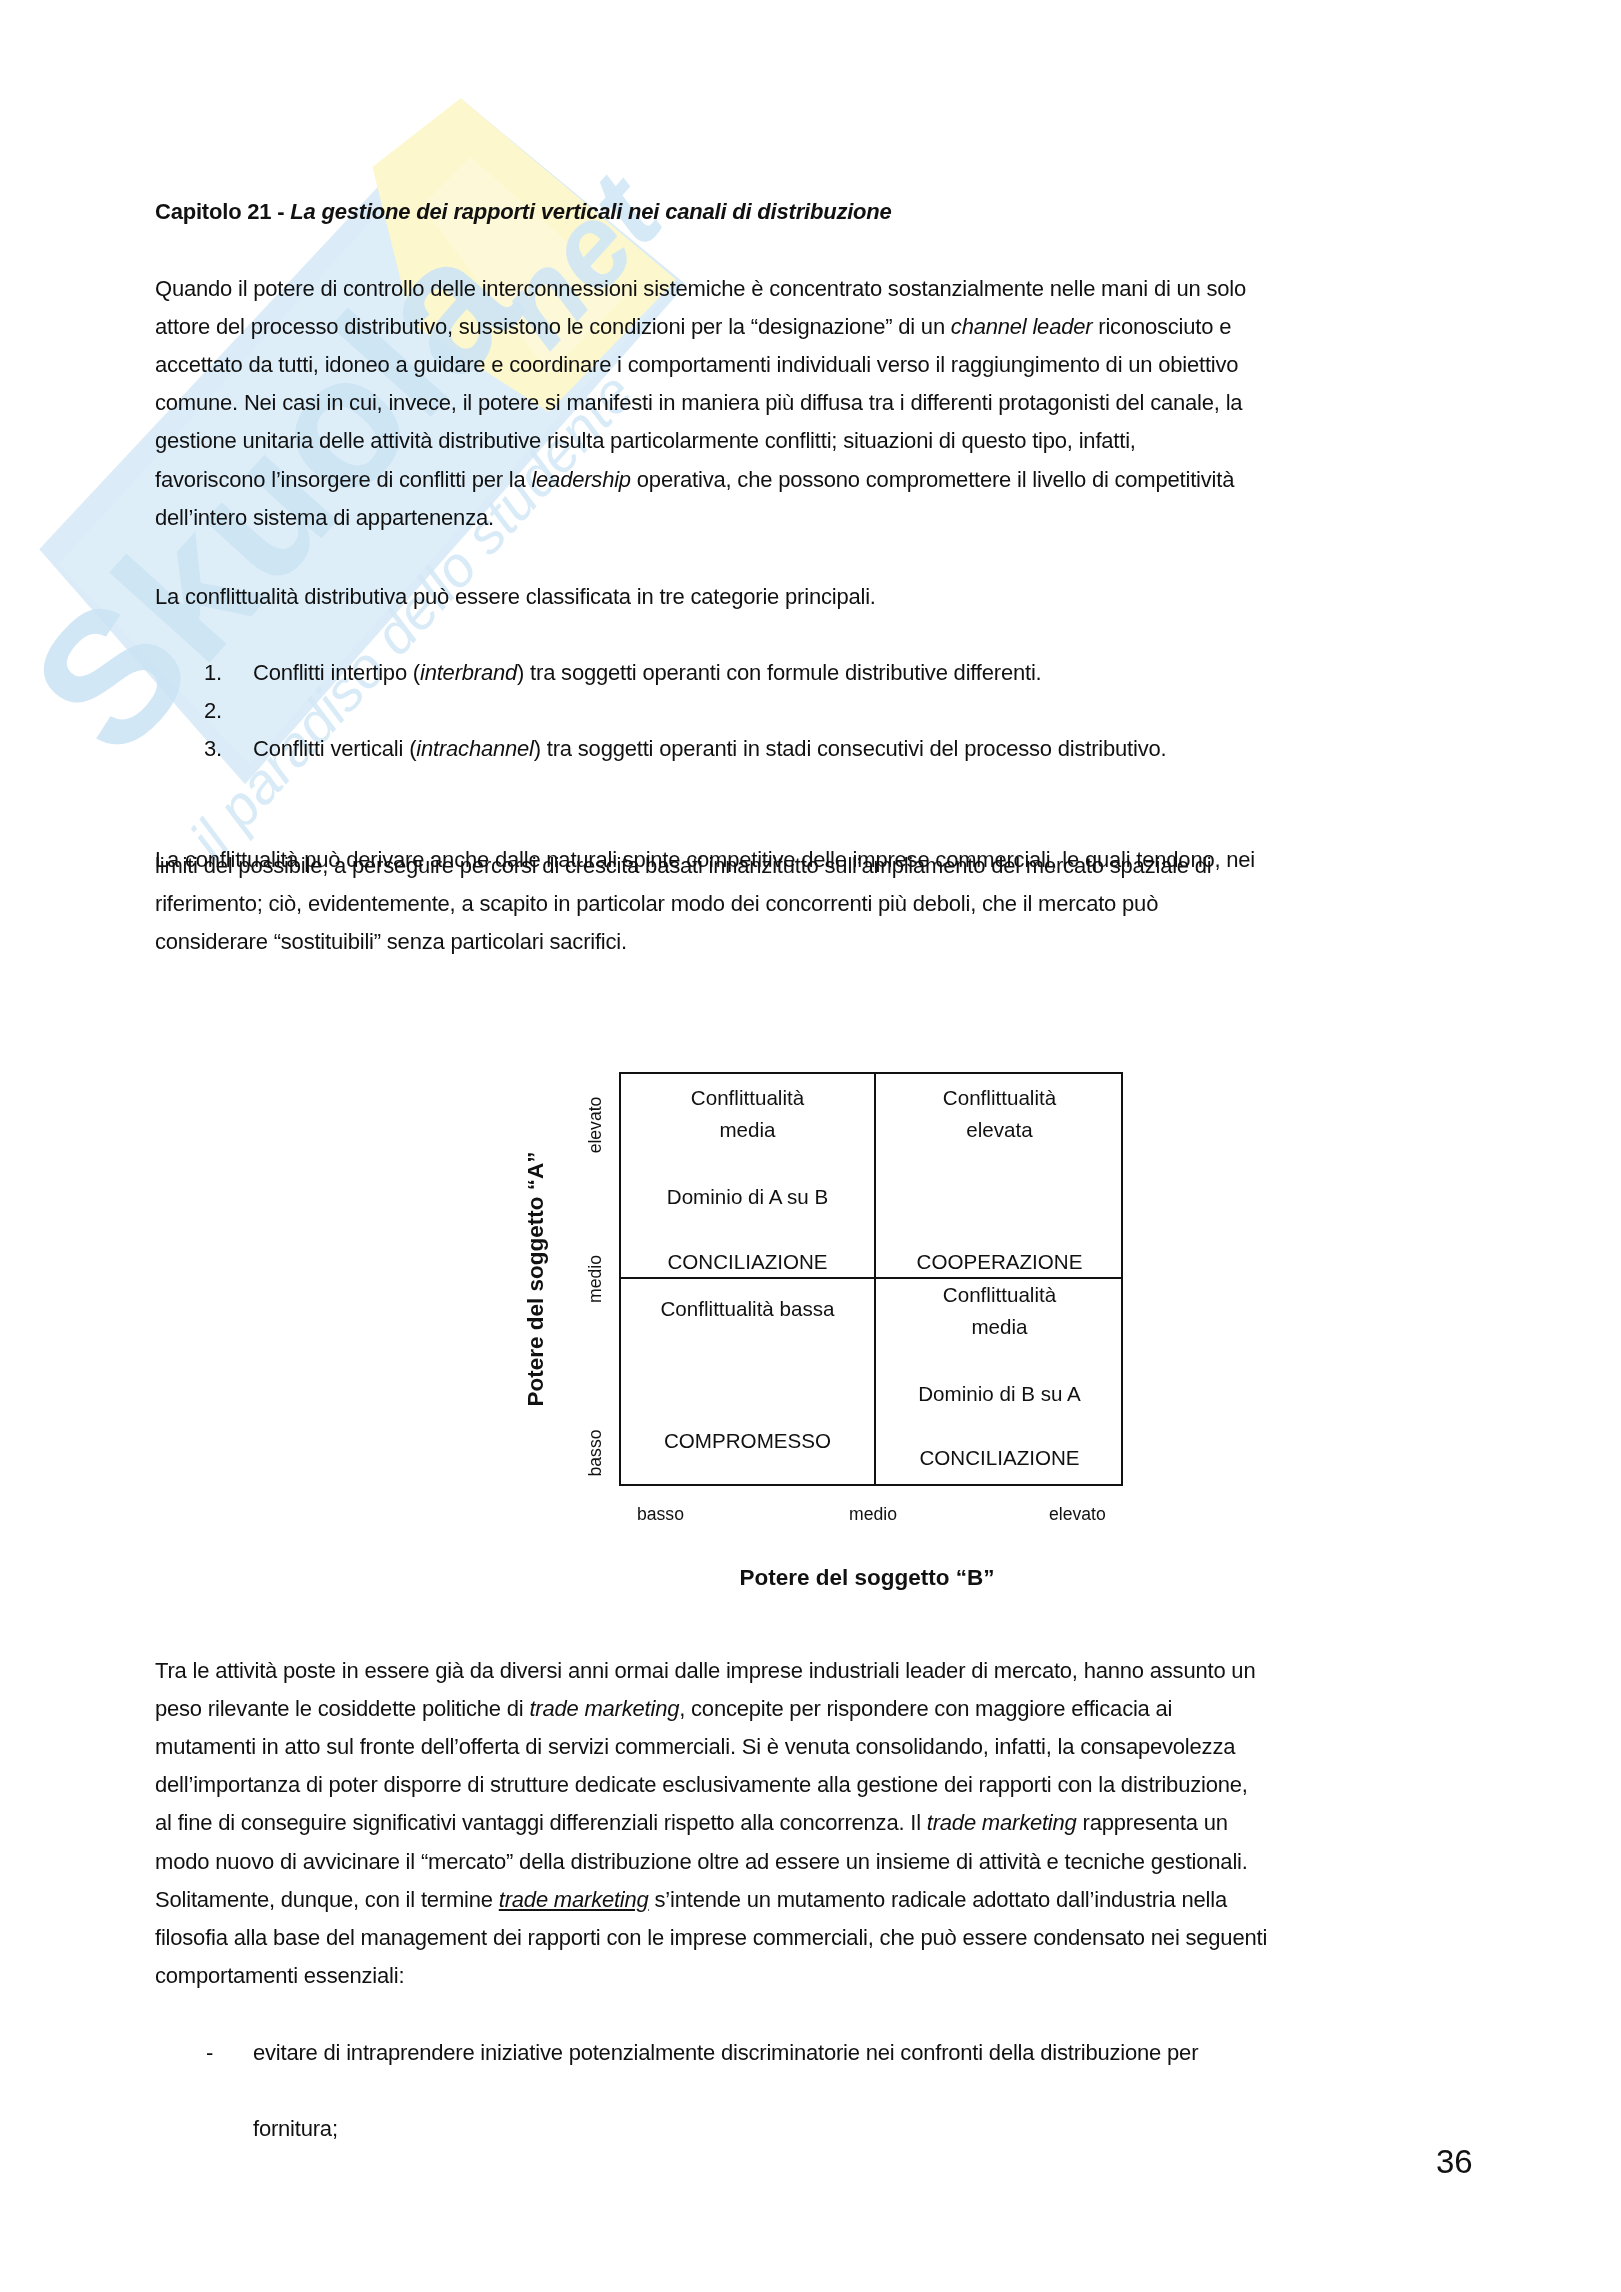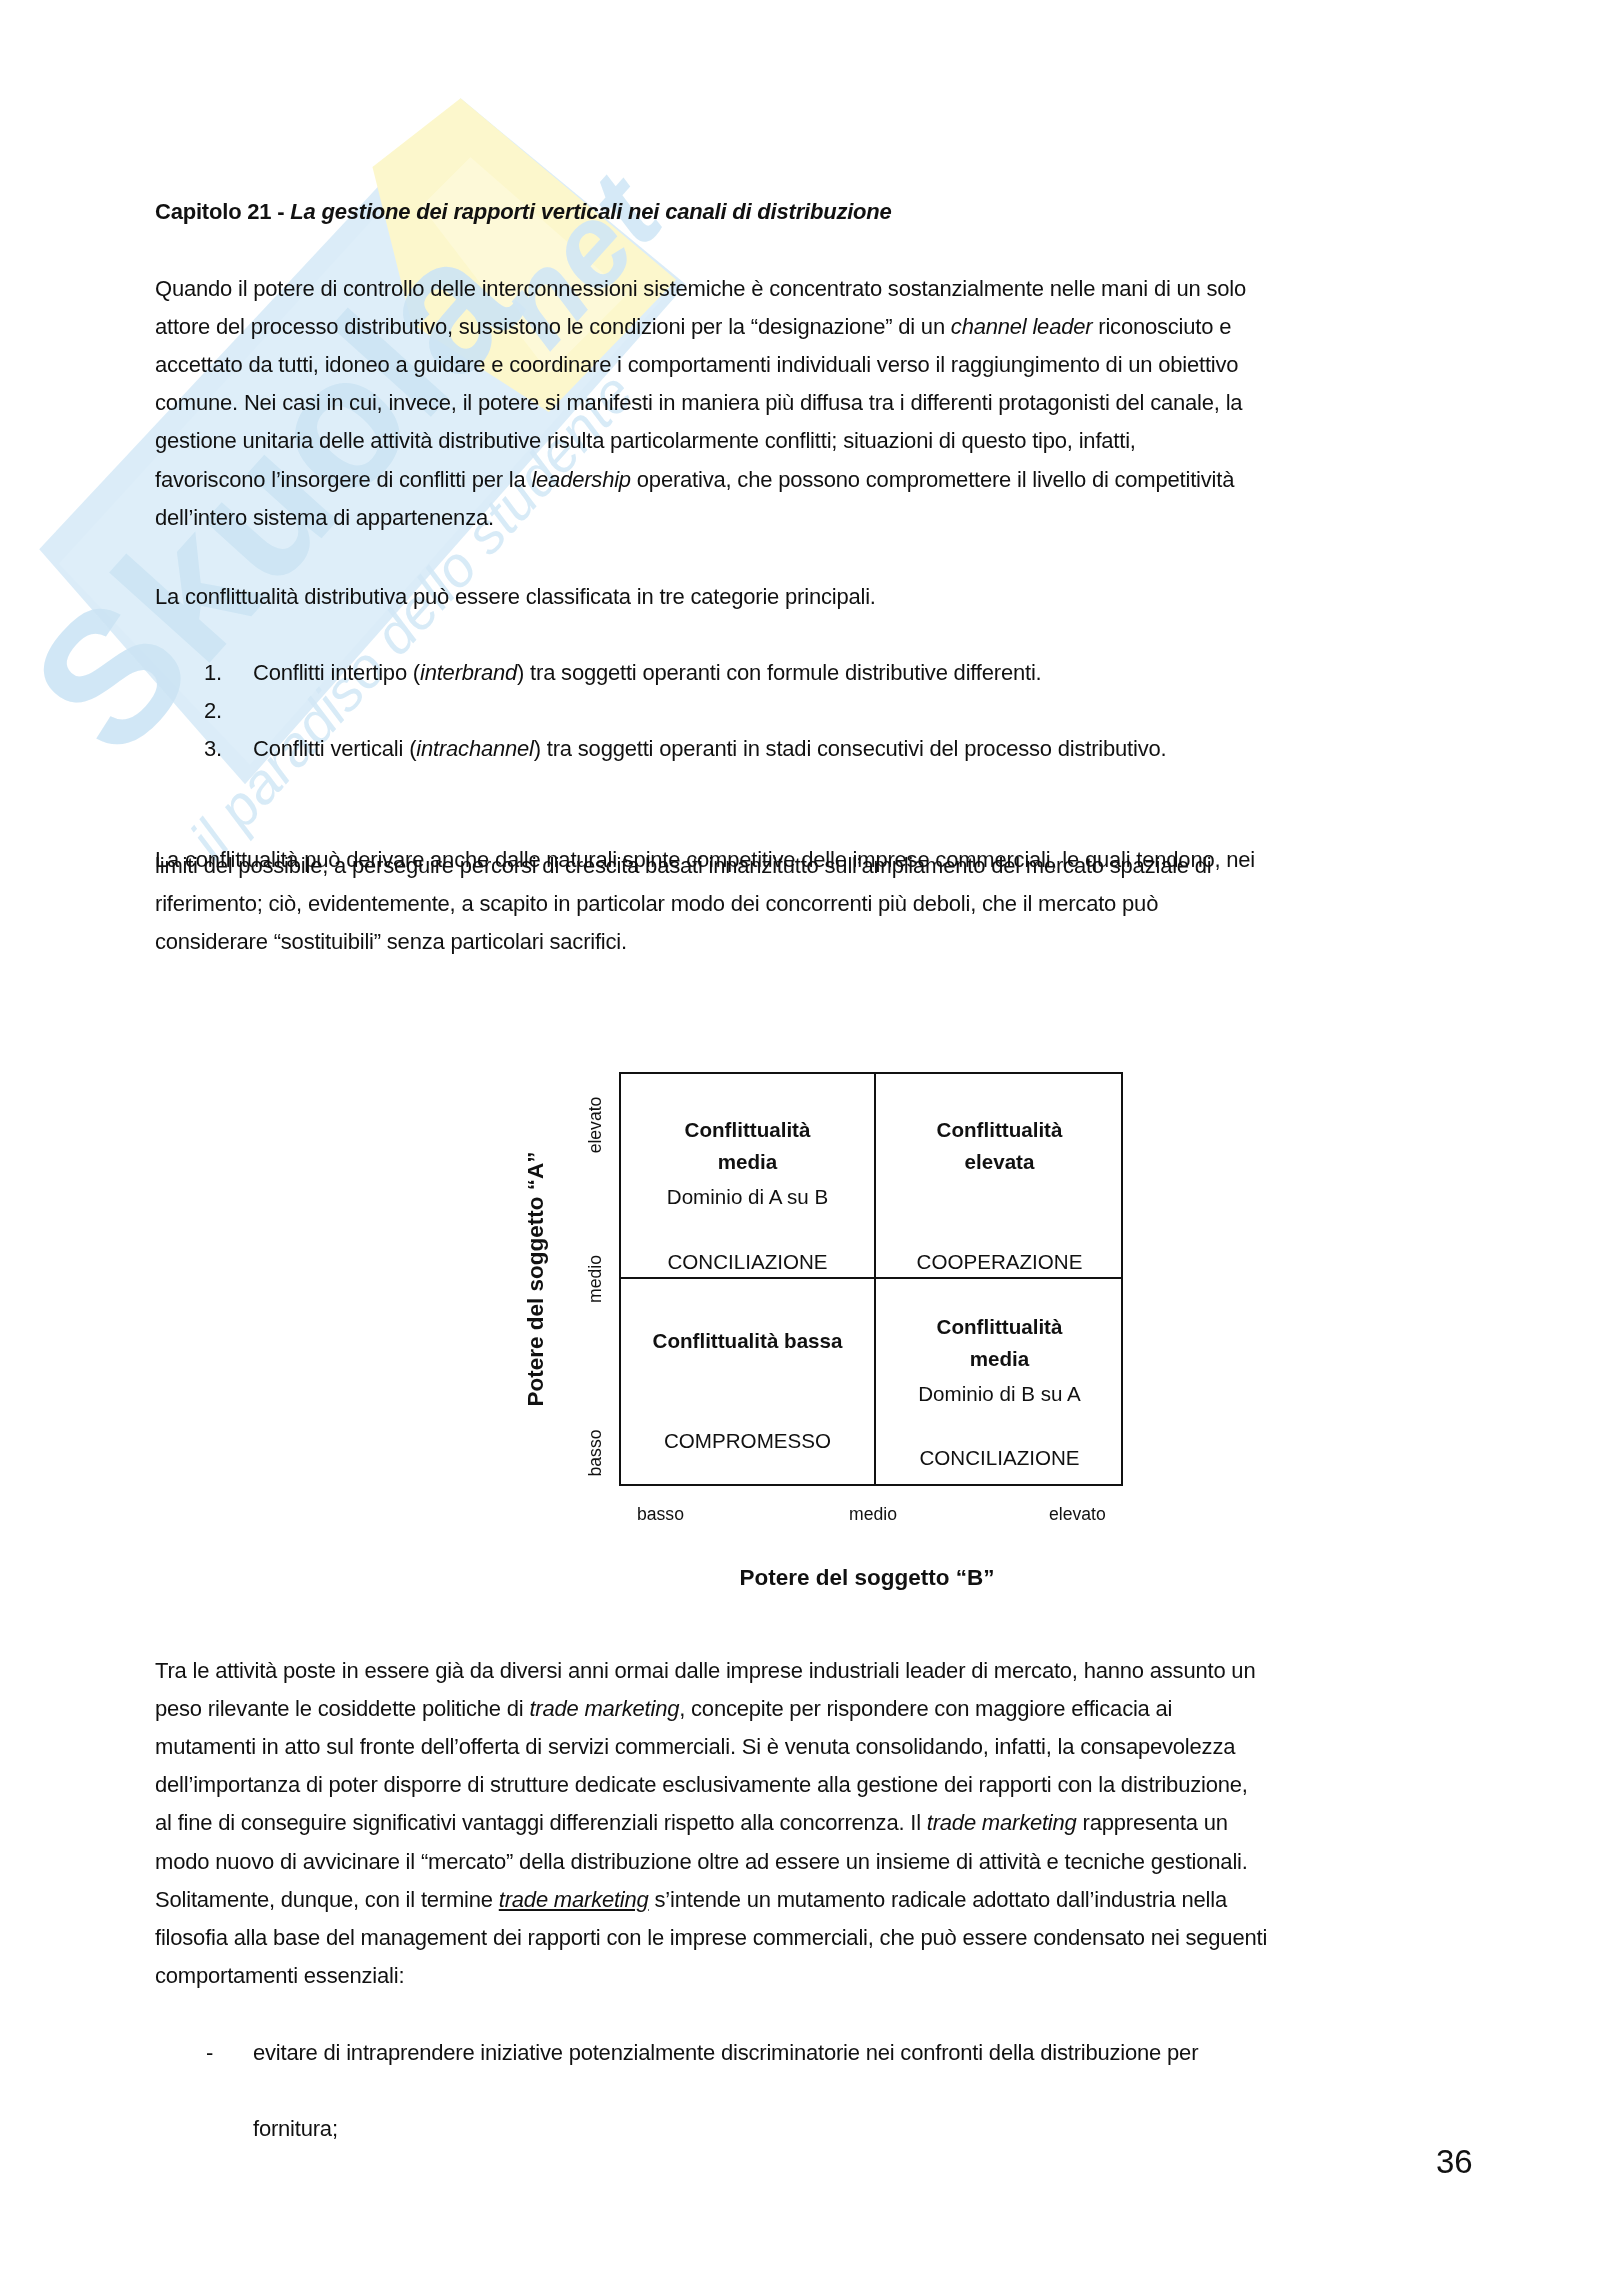--- a/index.html
+++ b/index.html
@@ -93,21 +93,21 @@
       width: 100%;
       height: 2px;
       background: #111;
     }
     .cell {
       position: absolute;
       text-align: center;
       font-size: 20.6px;
       line-height: 31px;
     }
-    .cell .b { font-weight: bold; margin-top: 32px; }
+    .cell .b { font-weight: normal; }
     .cell-tl { left: 0; top: 0; width: 253px; height: 203px; }
     .cell-tr { left: 255px; top: 0; width: 247px; height: 203px; }
     .cell-bl { left: 0; top: 205px; width: 253px; height: 205px; }
     .cell-br { left: 255px; top: 205px; width: 247px; height: 205px; }
     .cell > span {
       position: absolute;
       left: 0;
       width: 100%;
       text-align: center;
       display: block;

